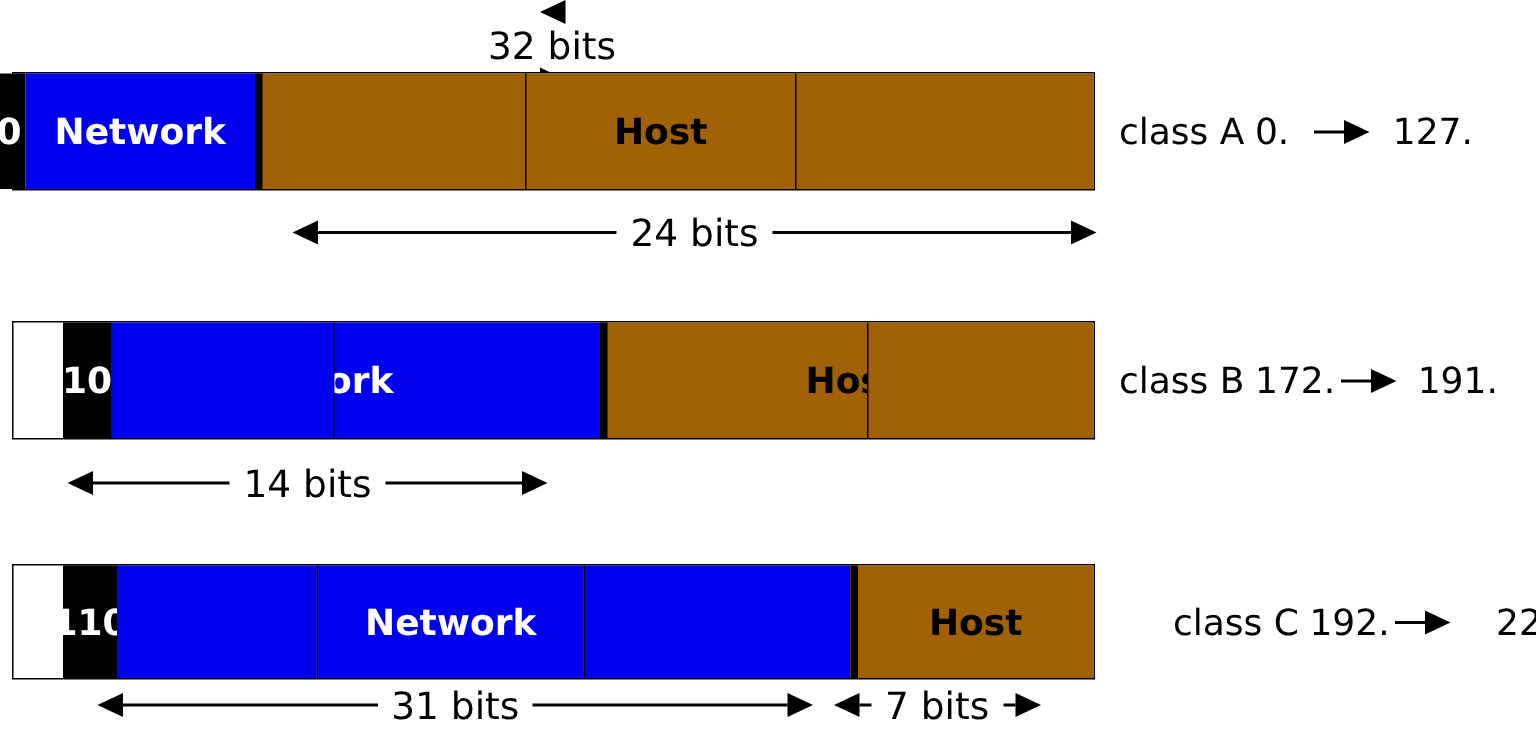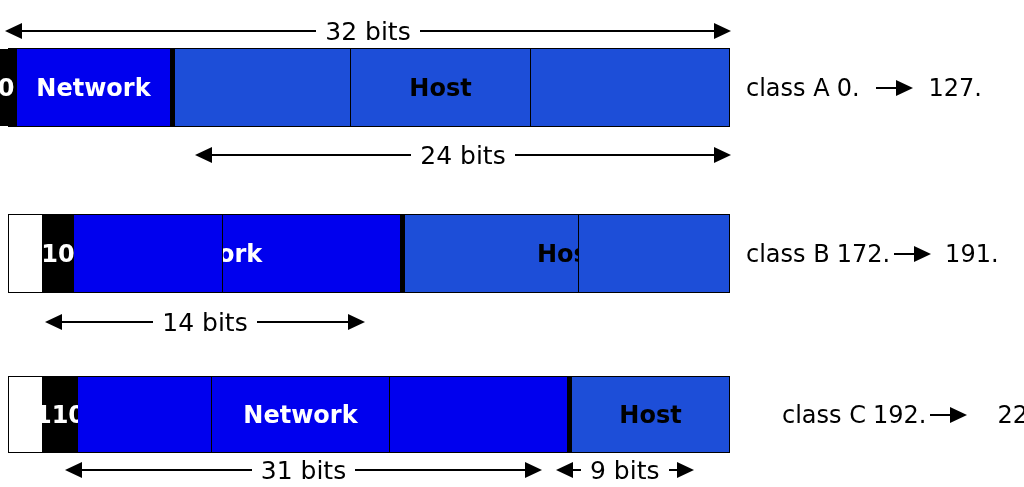--- a/index.html
+++ b/index.html
@@ -78,21 +78,21 @@
     background: #000000;
     color: #ffffff;
     justify-content: center;
     margin-left: 33px;
   }
   .cell.network {
     background: #0000EE;
     color: #ffffff;
   }
   .cell.host {
-    background: #1d4ed8;
+    background: #a16207;
     color: #000000;
   }
   .sep-thin  { border-left: 1.5px solid #000; }
   .sep-thick { border-left: 5px solid #000; }
 
   
   .classlabel {
     position: absolute;
     display: flex;
     align-items: center;
@@ -112,21 +112,21 @@
     height: 0;
     border-top: 2.5px solid #000;
   }
   .classlabel .txt { display: inline-block; }
 </style>
 </head>
 <body>
 
 <div class="stage">
 
-  <div class="dim" style="left:5px; top:16px; width:726px;">
+  <div class="dim" style="left:5px; top:0px; width:726px;flex-direction:column;">
     <span class="head left"></span>
     <span class="line"></span>
     <span class="lbl">32 bits</span>
     <span class="line"></span>
     <span class="head right"></span>
   </div>
 
   <div class="bar" style="left:8px; top:48px; width:722px; height:79px;">
     <div class="cell prefix" style="width:22px; margin-left:-14px;">
       <span>0</span>
@@ -218,18 +218,18 @@
   <div class="dim" style="left:65px; top:455px; width:477px;">
     <span class="head left"></span>
     <span class="line"></span>
     <span class="lbl">31 bits</span>
     <span class="line"></span>
     <span class="head right"></span>
   </div>
   <div class="dim" style="left:556px; top:455px; width:174px;">
     <span class="head left"></span>
     <span class="line" style="max-width:8px;"></span>
-    <span class="lbl">9 bits</span>
+    <span class="lbl">7 bits</span>
     <span class="line" style="max-width:8px;"></span>
     <span class="head right"></span>
   </div>
 
 </div>
 
 </body></html>

